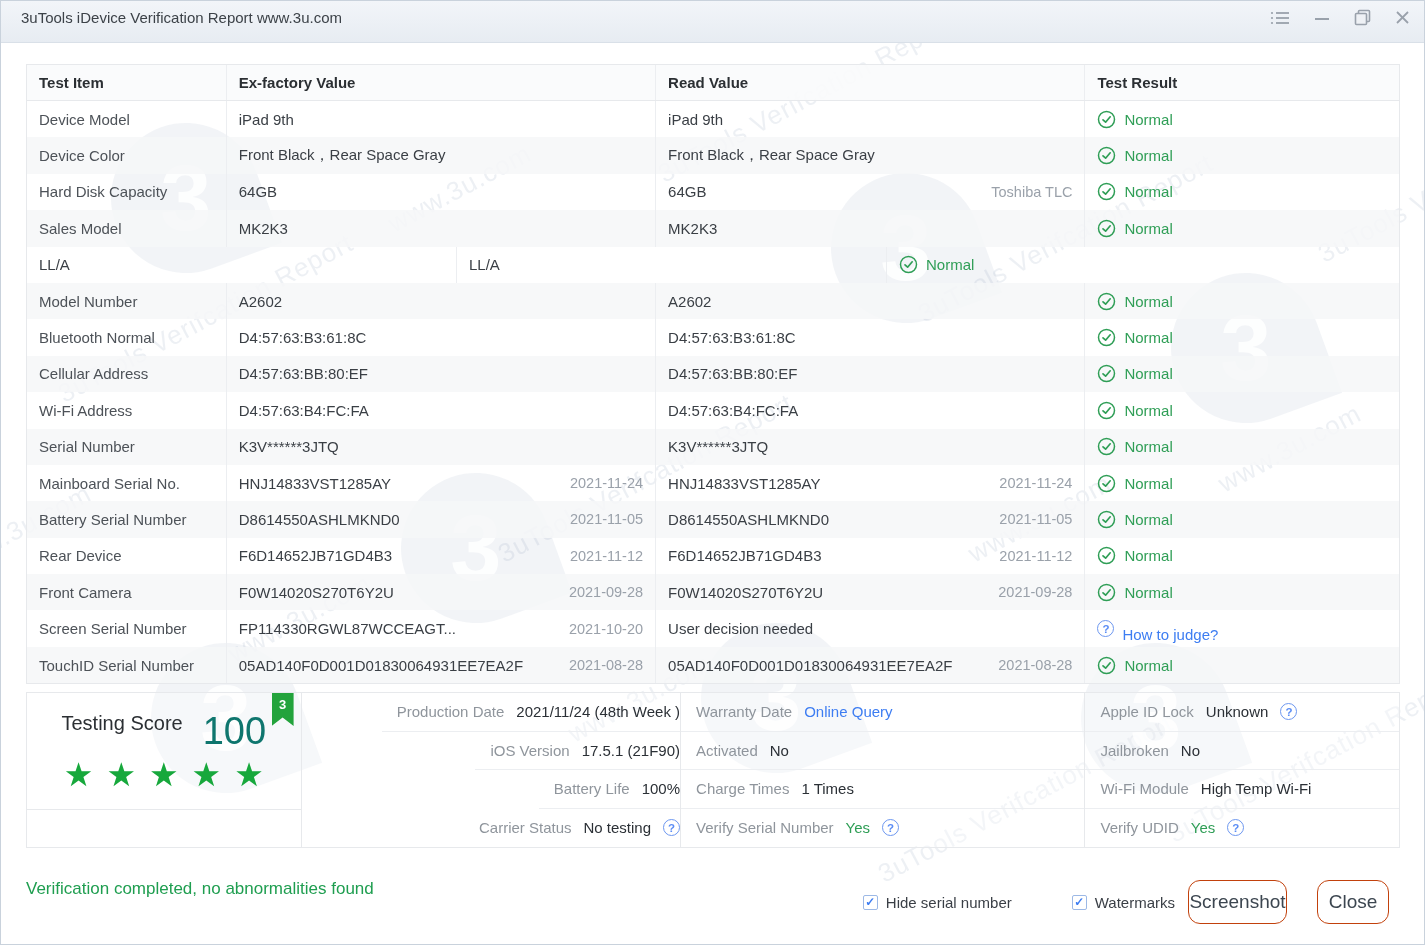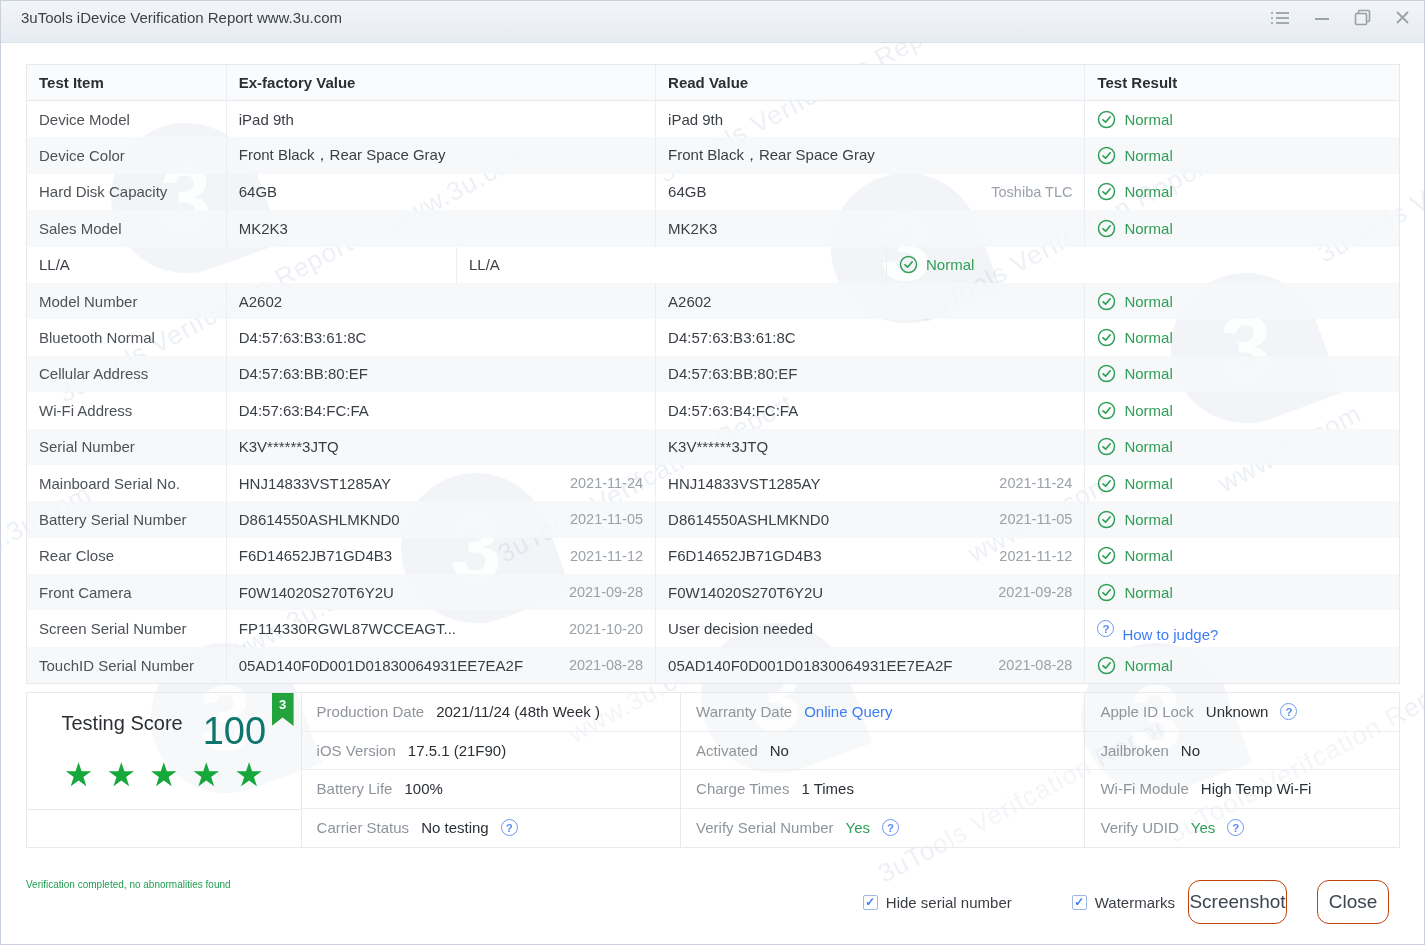--- a/index.html
+++ b/index.html
@@ -63,30 +63,30 @@
   .score-value { font-size:38px; color:#0f766e; line-height:1; }
   .stars { letter-spacing:13px; color:#17a83c; font-size:33px; line-height:1; margin-top:6px; padding-left:13px; }
   .score-badge { position:absolute; top:0; right:7px; width:22px; height:33px; background:#23a33c;
     clip-path:polygon(0 0,100% 0,100% 100%,50% 74%,0 100%);
     color:#fff; font-size:13px; font-weight:bold; display:flex; justify-content:center; padding-top:4px; }
   .report-row { height:38px; display:flex; align-items:center; padding-left:12px; gap:8px; }
   .report-label { font-size:16px; color:#4d5258; }
   .report-value { font-size:16px; color:#2b3036; }
   .info-col { display:flex; flex-direction:column; border-right:1px solid #e7e9ec; }
   .info-col:last-child { border-right:none; }
-  .ic1 { width:380px; } .ic2 { width:405px; } .ic3 { width:314px; }
+  .ic1 { width:380px;align-items:flex-end; } .ic2 { width:405px; } .ic3 { width:314px; }
   .info-cell { height:39px; display:flex; align-items:center; gap:12px; padding-left:15px; border-bottom:1px solid #eceef1; }
   .info-col .info-cell:last-child { border-bottom:none; }
   .info-label { font-size:15px; color:#8f959c; }
   .info-value { font-size:15px; color:#2b3036; }
   .info-value.link { color:#3d7df2; cursor:pointer; }
   .info-value.green { color:#2f9e56; }
 
   
-  .status-text { position:absolute; left:25px; top:878px; font-size:10px; color:#1f9e50; z-index:5; }
+  .status-text { position:absolute; left:25px; top:878px; font-size:17px; color:#1f9e50; z-index:5; }
   .footer-controls { position:absolute; right:35px; top:879px; height:44px; display:flex; align-items:center; z-index:5; }
   .cb { display:flex; align-items:center; gap:8px; cursor:pointer; }
   .cb .box { width:15px; height:15px; border:1px solid #9db9e6; border-radius:2px; background:#fff;
     display:inline-flex; align-items:center; justify-content:center; font-size:12px; font-weight:bold; color:#3d7df2; }
   .cb .box .mark { visibility:hidden; }
   .cb.checked .box .mark { visibility:visible; }
   .cb-label { font-size:15px; color:#3a3f46; }
   .gap-a { width:60px; } .gap-b { width:13px; } .gap-c { width:30px; }
   .btn { height:44px; background:#fff; border:1px solid #c2410c; border-radius:12px; font-size:19px;
     color:#3c4650; font-family:"Liberation Sans",sans-serif; cursor:pointer; display:inline-flex;
@@ -459,21 +459,21 @@
             <circle cx="9.5" cy="9.5" r="8"></circle>
                 <path d="M6 9.8 L8.6 12.2 L13.2 6.8" stroke-width="1.7" stroke-linecap="round" stroke-linejoin="round"></path>
           </svg>
         </span>
 
         <span class="res-text">Normal</span>
       </div>
     </div>
         <div class="trow normal">
       <div class="c col-item c-item">
-            <span class="cell-main f-item">Rear Close</span>
+            <span class="cell-main f-item">Rear Device</span>
           </div>
       <div class="c col-fact c-fact">
         <span class="cell-main f-factory">F6D14652JB71GD4B3</span>
             <span class="cell-date f-fdate">2021-11-12</span>
       </div>
       <div class="c col-read c-read">
         <span class="cell-main f-read">F6D14652JB71GD4B3</span>
             <span class="cell-note f-note"></span>
             <span class="cell-date f-rdate">2021-11-12</span>
       </div>

